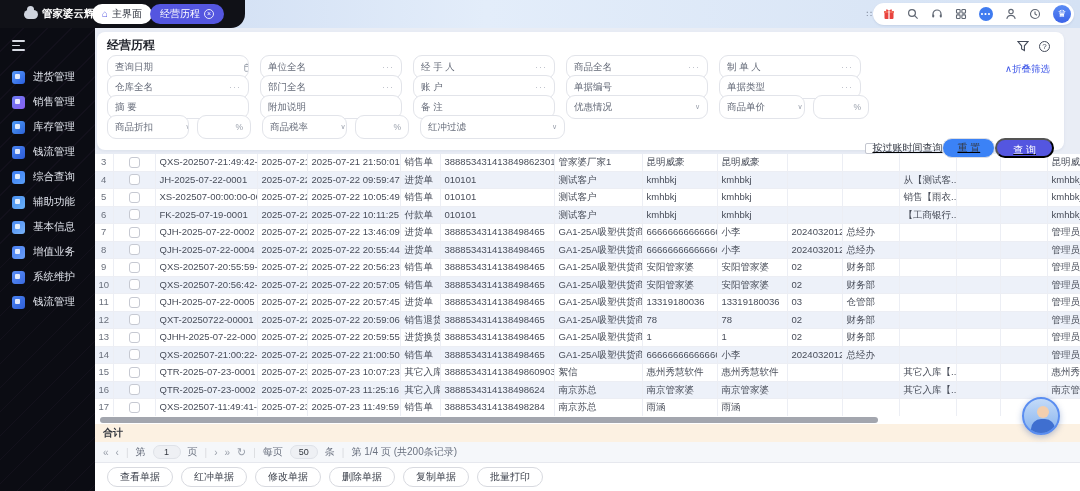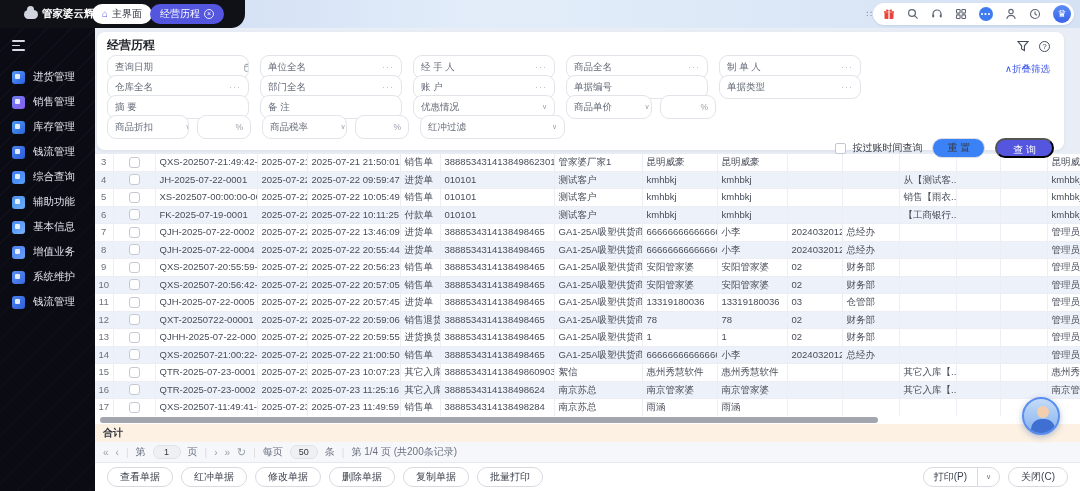--- a/index.html
+++ b/index.html
@@ -49,21 +49,21 @@
   .pill .chev { margin-left:auto; color:#9aa0ac; font-size:7px; }
   .pill .pct { margin-left:auto; color:#9aa0ac; font-size:8.5px; }
   .w142 { width:142px; flex:none; }
   .w86 { width:86px; flex:none; }
   .w82 { width:82px; flex:none; }
   .w85 { width:85px; flex:none; }
   .w145 { width:145px; flex:none; }
   .w56 { width:56px; flex:none; }
   .w54 { width:54px; flex:none; }
   .calico { margin-left:auto; flex:none; }
-  .actionrow { display:flex; justify-content:flex-end; align-items:center; gap:10px; margin-top:5px; height:20px; }
+  .actionrow { display:flex; justify-content:flex-end; align-items:center; gap:0; margin-top:5px; height:20px;text-decoration:underline; }
   .ckbx { width:11px; height:11px; border:1px solid #c3c6cf; border-radius:2px; background:#fff; flex:none; }
   .acklabel { font-size:10px; color:#353a45; margin-left:-4px; }
   .btn-reset { height:20px; border:1px solid #dcdee4; border-radius:10px; background:#3b82f6; font-size:10px; color:#353a45; padding:0 14px; line-height:18px; }
   .btn-query { height:20px; border-radius:10px; background:#5456e0; font-size:10px; color:#fff; padding:0 16px; line-height:20px; }
 
   
   .tblwrap { margin-top:4px; height:262px; overflow:hidden; background:#fff; }
   table { border-collapse:collapse; table-layout:fixed; width:1012px; }
   td { font-size:9.5px; color:#474c58; height:16.5px; line-height:16.5px; padding:0 4px; white-space:nowrap; overflow:hidden; border-bottom:1px solid #eceef4; border-right:1px solid #eceef4; }
   tr.alt td { background:#edf1f9; }
@@ -263,20 +263,23 @@
             <span>单据类型</span>
             <span class="dots">···</span>
           </div>
       </div>
 
       <div class="frow">
         <div class="pill w142">
             <span>摘  要</span>
           </div>
         <div class="pill w142">
+            <span>附加说明</span>
+          </div>
+        <div class="pill w142">
             <span>备  注</span>
           </div>
         <div class="pill w142">
             <span>优惠情况</span>
             <span class="pv">全部单据</span>
             <span class="chev">∨</span>
           </div>
         <div class="pill w86">
             <span>商品单价</span>
             <span class="pv">不关心</span>
@@ -641,27 +644,20 @@
       <span>第 1/4 页 (共200条记录)</span>
     </div>
 
     <div class="footer">
       <button class="fbtn">查看单据</button>
       <button class="fbtn">红冲单据</button>
       <button class="fbtn">修改单据</button>
       <button class="fbtn">删除单据</button>
       <button class="fbtn">复制单据</button>
       <button class="fbtn">批量打印</button>
-      <div class="fright">
-        <div class="split">
-          <span class="seg1">打印(P)</span>
-          <span class="seg2">∨</span>
-        </div>
-        <button class="fbtn">关闭(C)</button>
-      </div>
     </div>
   </div>
 </div>
 
 <div class="floatavatar">
   <span class="head"></span>
   <span class="bodyv"></span>
 </div>
 
 </body></html>

